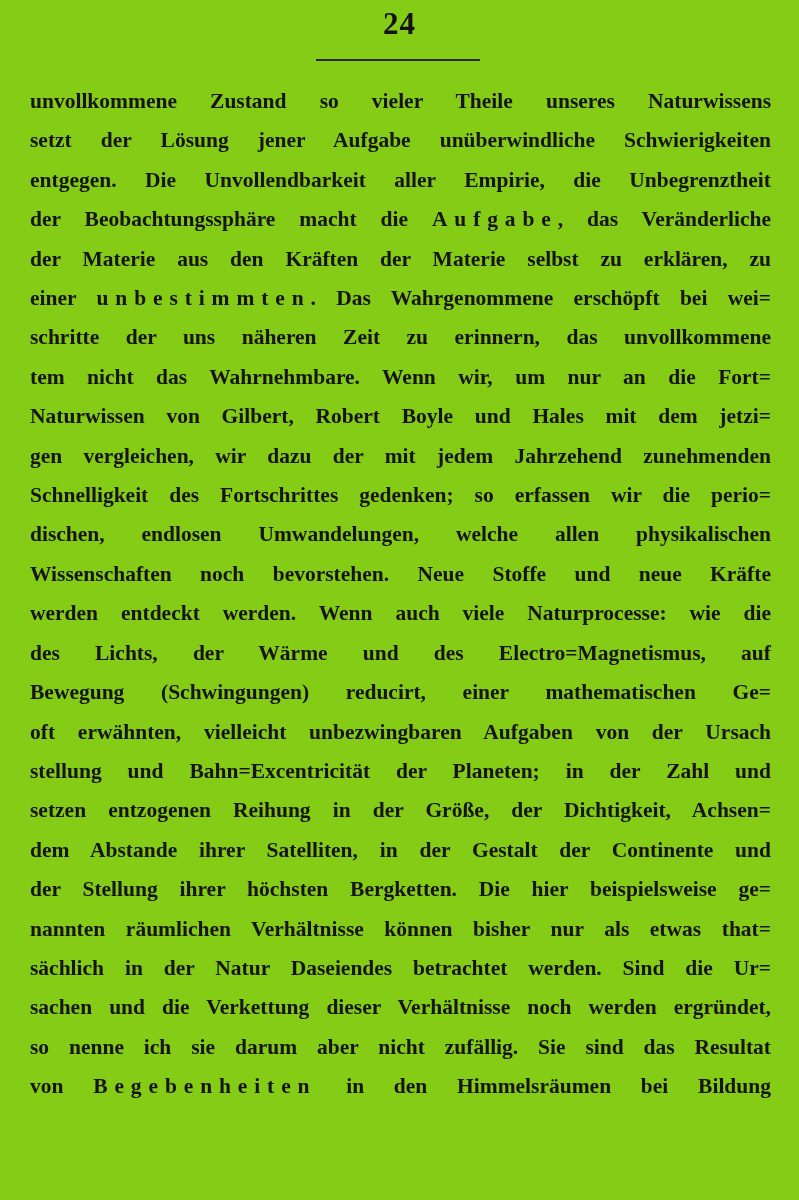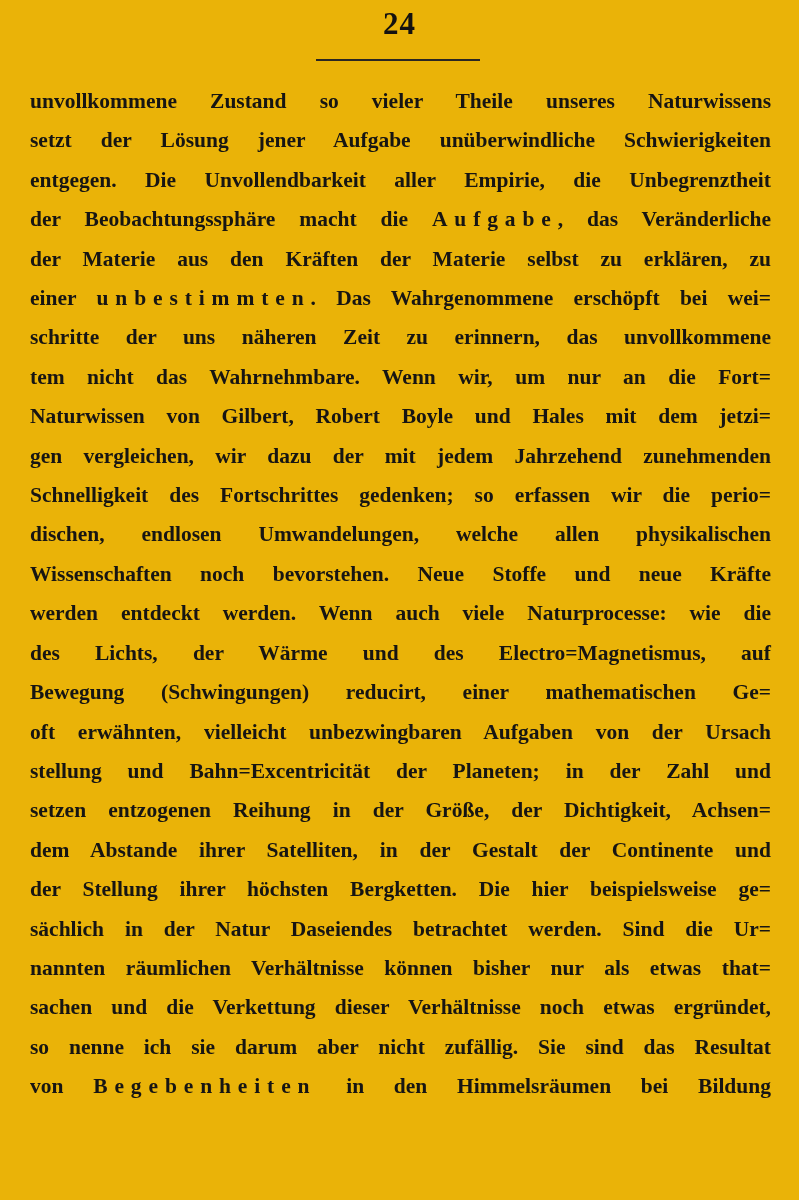--- a/index.html
+++ b/index.html
@@ -10,21 +10,21 @@
     overflow: hidden;
   }
   body {
     background: #fdfdfb;
     font-family: "Liberation Serif", "DejaVu Serif", serif;
   }
   .page {
     position: relative;
     width: 799px;
     height: 1200px;
-    background: #eab308;
+    background: #84cc16;
     color: #171513;
   }
   .page-number {
     position: absolute;
     top: 6px;
     left: 0;
     width: 100%;
     text-align: center;
     font-size: 31px;
     font-weight: bold;
@@ -81,19 +81,19 @@
       <div class="line"><span>dischen, endlosen Umwandelungen, welche allen physikalischen</span></div>
       <div class="line"><span>Wissenschaften noch bevorstehen. Neue Stoffe und neue Kräfte</span></div>
       <div class="line"><span>werden entdeckt werden. Wenn auch viele Naturprocesse: wie die</span></div>
       <div class="line"><span>des Lichts, der Wärme und des Electro=Magnetismus, auf</span></div>
       <div class="line"><span>Bewegung (Schwingungen) reducirt, einer mathematischen Ge=</span></div>
       <div class="line"><span>oft erwähnten, vielleicht unbezwingbaren Aufgaben von der Ursach</span></div>
       <div class="line"><span>stellung und Bahn=Excentricität der Planeten; in der Zahl und</span></div>
       <div class="line"><span>setzen entzogenen Reihung in der Größe, der Dichtigkeit, Achsen=</span></div>
       <div class="line"><span>dem Abstande ihrer Satelliten, in der Gestalt der Continente und</span></div>
       <div class="line"><span>der Stellung ihrer höchsten Bergketten. Die hier beispielsweise ge=</span></div>
+      <div class="line"><span>nannten räumlichen Verhältnisse können bisher nur als etwas that=</span></div>
       <div class="line"><span>sächlich in der Natur Daseiendes betrachtet werden. Sind die Ur=</span></div>
-      <div class="line"><span>nannten räumlichen Verhältnisse können bisher nur als etwas that=</span></div>
-      <div class="line"><span>sachen und die Verkettung dieser Verhältnisse noch etwas ergründet,</span></div>
+      <div class="line"><span>sachen und die Verkettung dieser Verhältnisse noch werden ergründet,</span></div>
       <div class="line"><span>so nenne ich sie darum aber nicht zufällig. Sie sind das Resultat</span></div>
       <div class="line"><span>von </span><span class="gesperrt">Begebenheiten</span><span> in den Himmelsräumen bei Bildung</span></div>
     </div>
 </div>
 
 </body></html>

